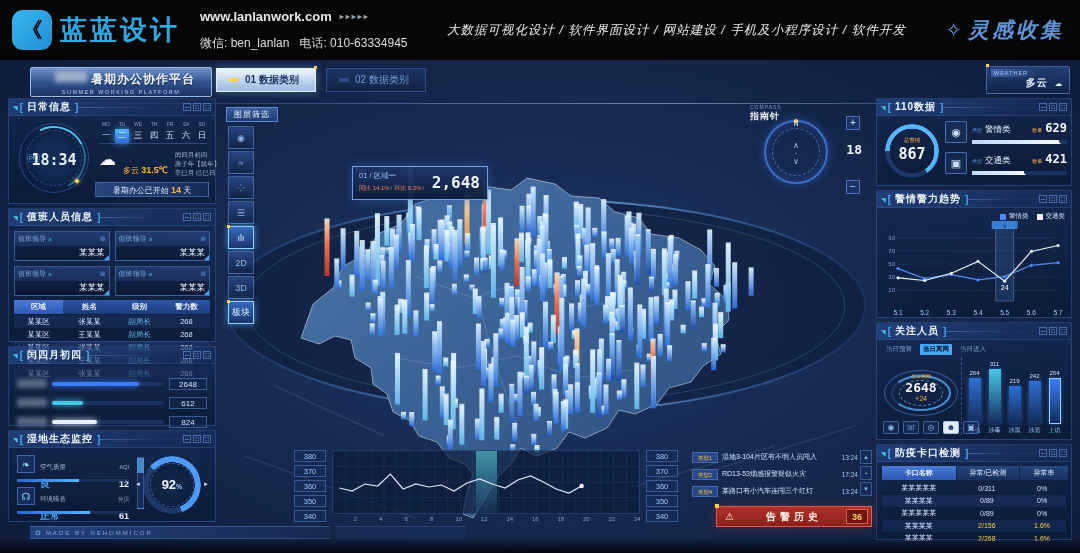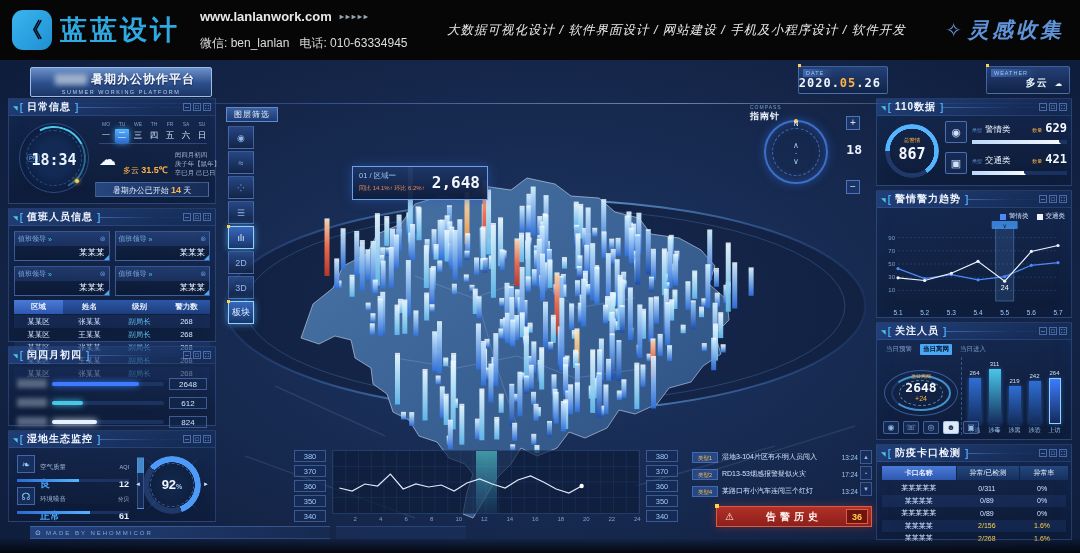--- a/index.html
+++ b/index.html
@@ -24,21 +24,21 @@
   .dash{position:absolute;top:60px;left:0;width:1080px;height:493px;overflow:hidden;
     background:radial-gradient(ellipse 920px 520px at 540px 250px,#1e3766 0%,#142548 50%,#0a1530 100%);}
   .dash::after{content:"";position:absolute;left:0;bottom:0;width:100%;height:14px;
     background:linear-gradient(180deg,rgba(4,8,16,.1),#04070f);z-index:9;}
   .hline{position:absolute;left:0;top:43px;width:100%;height:1px;z-index:1;
     background:linear-gradient(90deg,transparent,rgba(110,160,240,.35) 30%,rgba(190,220,255,.5) 62%,transparent);}
   
   .title-plate{position:absolute;left:30px;top:7px;width:182px;height:30px;z-index:6;
     background:linear-gradient(180deg,#6b91c9 0%,#2c4f8c 55%,#1c3666 100%);
     border:1px solid #9dbbe8;border-radius:2px;padding:3px 6px 0 6px;}
-  .title-row{display:flex;align-items:center;gap:4px;padding-left:18px;}
+  .title-row{display:flex;align-items:flex-start;gap:4px;padding-left:18px;}
   .redact{width:32px;height:11px;background:#aebdd2;filter:blur(2.5px);opacity:.85;flex:none;}
   .title-txt{font-size:12px;font-weight:bold;color:#f2f7ff;letter-spacing:1px;white-space:nowrap;
     text-shadow:0 1px 2px rgba(0,0,20,.6);}
   .subtitle{font-size:5.5px;color:#b9cdec;letter-spacing:1.5px;text-align:center;margin-top:1px;}
   #header-tabs{position:absolute;left:216px;top:8px;display:flex;gap:10px;z-index:6;}
   .htab{height:24px;min-width:100px;display:flex;align-items:center;gap:6px;padding:0 12px;
     background:linear-gradient(180deg,#1b3462,#122443);border:1px solid #2d4f8e;
     color:#6f9fd8;font-size:10px;position:relative;}
   .htab.active{background:linear-gradient(180deg,#f0f6fd 0%,#b9d0ec 60%,#9cb9e0 100%);
     border:1px solid #e8f1fb;color:#16335f;font-weight:bold;box-shadow:0 0 8px rgba(140,190,255,.4);}
@@ -320,25 +320,31 @@
 <div class="dash">
   <div class="hline"></div>
 
   <div class="title-plate">
     <div class="title-row">
       <span class="redact"></span>
       <span class="title-txt">暑期办公协作平台</span>
     </div>
     <div class="subtitle">SUMMER WORKING PLATFORM</div>
   </div>
-
-  <div class="plate" style="left:798px;width:90px;">
-    <span class="plate-lab">DATE</span>
-    <span class="plate-val"><span>2020.</span><span class="orange">05</span><span>.26</span></span>
-  </div>
+  <div id="header-tabs">
+      <div class="htab active">
+        <span class="htab-dash"></span>
+        <span class="htab-label">01 数据类别</span>
+      </div>
+      <div class="htab">
+        <span class="htab-dash"></span>
+        <span class="htab-label">02 数据类别</span>
+      </div>
+    </div>
+
   <div class="plate" style="left:986px;width:84px;">
     <span class="plate-lab">WEATHER</span>
     <span class="plate-val" style="font-size:10px;"><span>多云</span> <span class="cloud">☁</span></span>
   </div>
 
   <div class="panel" style="left:8px;top:38px;width:208px;height:106px;">
     <div class="ptitle">
         <span class="tick">◥</span>
         <span class="br">[</span>
         <span class="ptxt">日常信息</span>

